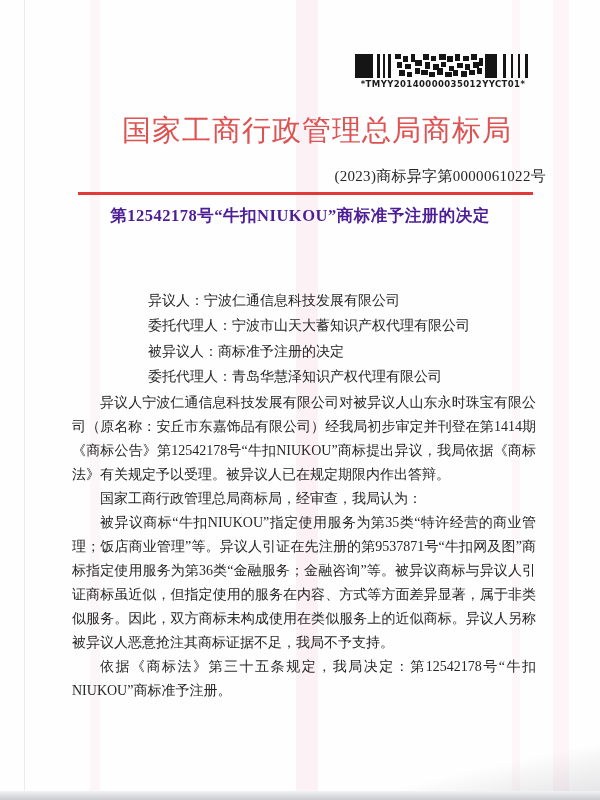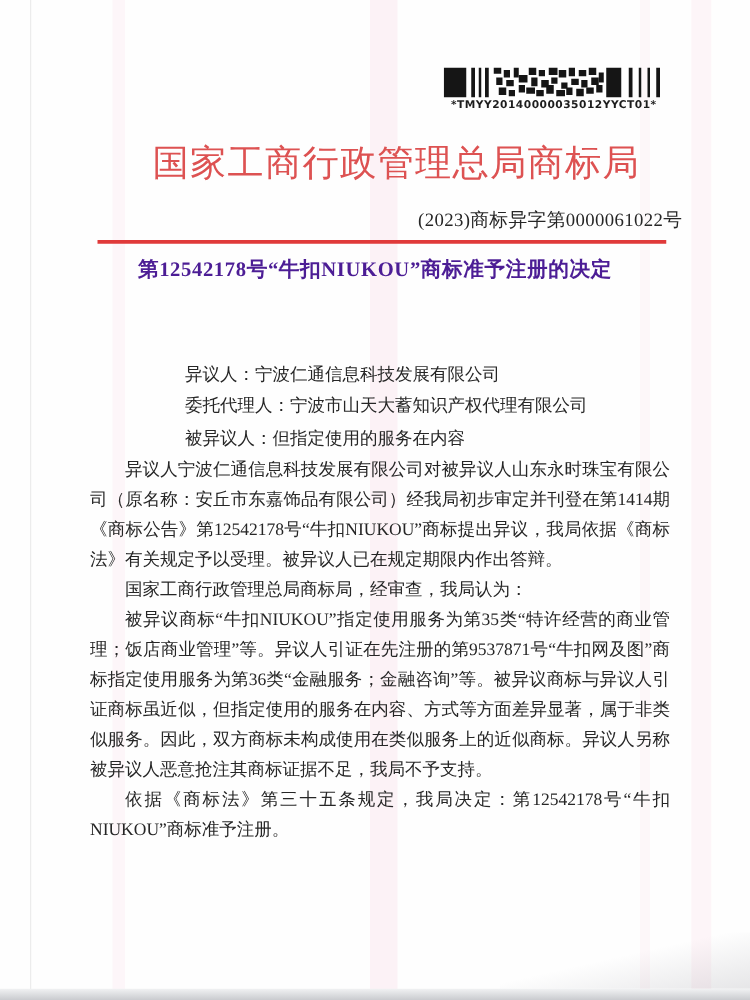--- a/index.html
+++ b/index.html
@@ -122,21 +122,22 @@
   <div class="doc-number">(2023)商标异字第0000061022号</div>
 
   <div class="red-rule"></div>
 
   <h2 class="doc-title">第12542178号“牛扣NIUKOU”商标准予注册的决定</h2>
 
   <div class="body-text">
     <div class="parties">
       <div class="party-row"><span>异议人：</span><span>宁波仁通信息科技发展有限公司</span></div>
       <div class="party-row"><span>委托代理人：</span><span>宁波市山天大蓄知识产权代理有限公司</span></div>
-      <div class="party-row"><span>被异议人：</span><span>但指定使用的服务在内容</span></div>
+      <div class="party-row"><span>被异议人：</span><span>商标准予注册的决定</span></div>
+      <div class="party-row"><span>委托代理人：</span><span>青岛华慧泽知识产权代理有限公司</span></div>
     </div>
     <p>异议人宁波仁通信息科技发展有限公司对被异议人山东永时珠宝有限公司（原名称：安丘市东嘉饰品有限公司）经我局初步审定并刊登在第1414期《商标公告》第12542178号“牛扣NIUKOU”商标提出异议，我局依据《商标法》有关规定予以受理。被异议人已在规定期限内作出答辩。</p>
     <p>国家工商行政管理总局商标局，经审查，我局认为：</p>
     <p>被异议商标“牛扣NIUKOU”指定使用服务为第35类“特许经营的商业管理；饭店商业管理”等。异议人引证在先注册的第9537871号“牛扣网及图”商标指定使用服务为第36类“金融服务；金融咨询”等。被异议商标与异议人引证商标虽近似，但指定使用的服务在内容、方式等方面差异显著，属于非类似服务。因此，双方商标未构成使用在类似服务上的近似商标。异议人另称被异议人恶意抢注其商标证据不足，我局不予支持。</p>
     <p>依据《商标法》第三十五条规定，我局决定：第12542178号“牛扣NIUKOU”商标准予注册。</p>
   </div>
 
   <div class="fold-shadow"></div>
   <div class="bottom-edge"></div>
 </div>

